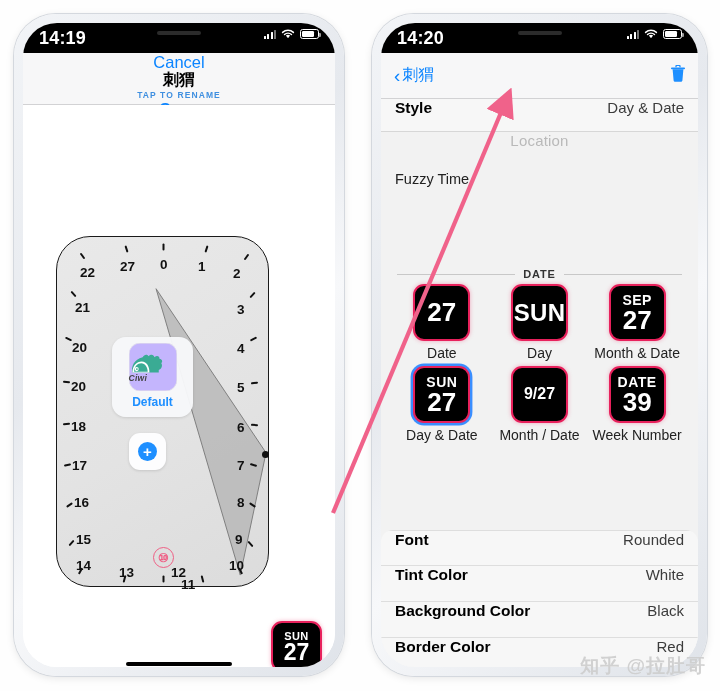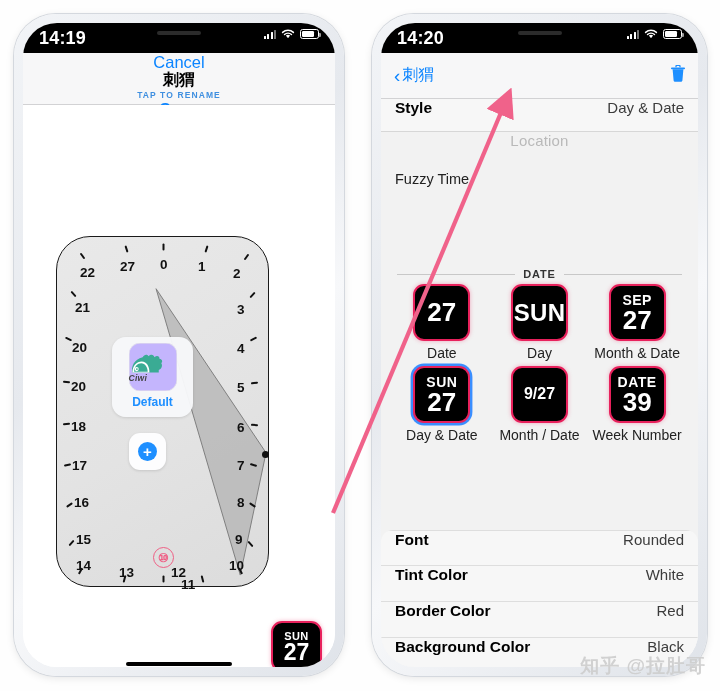--- a/index.html
+++ b/index.html
@@ -433,26 +433,26 @@
         <div id="rows-block" class="sheet-round">
             <div class="row">
               <span class="row-label">Font</span>
               <span class="row-value">Rounded</span>
             </div>
             <div class="row">
               <span class="row-label">Tint Color</span>
               <span class="row-value">White</span>
             </div>
             <div class="row">
+              <span class="row-label">Background Color</span>
+              <span class="row-value">Black</span>
+            </div>
+            <div class="row">
               <span class="row-label">Border Color</span>
               <span class="row-value">Red</span>
-            </div>
-            <div class="row">
-              <span class="row-label">Background Color</span>
-              <span class="row-value">Black</span>
             </div>
           </div>
 
       </div>
 
     </div>
   </div>
 
   <svg id="arrow-layer">
     <defs>

